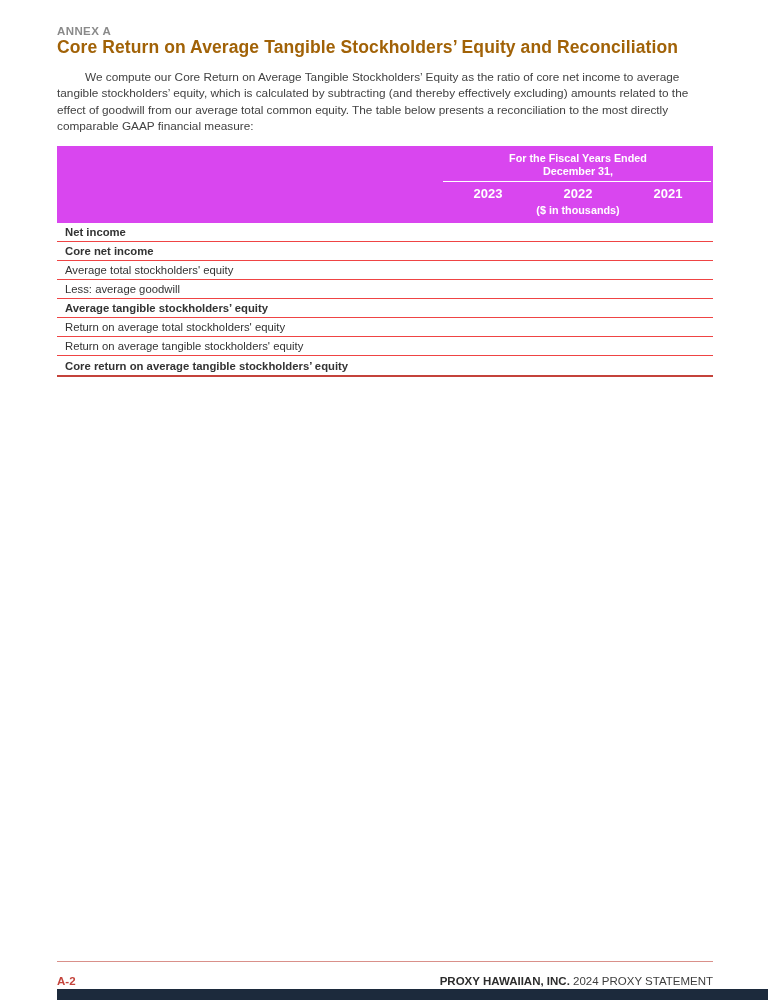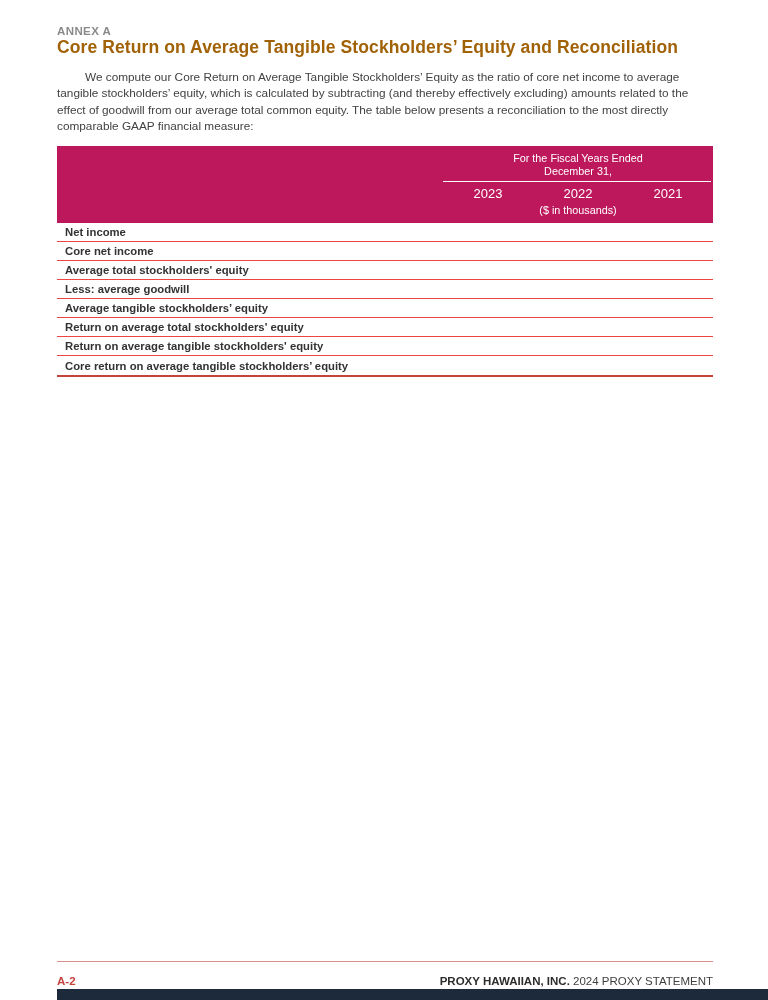--- a/index.html
+++ b/index.html
@@ -21,38 +21,38 @@
   }
   .intro {
     margin-top:11px;
     font-size:11.8px; line-height:16.3px; color:#424242;
     text-indent:28px;
     text-align:left;
   }
   
   .fin-table { margin-top:12px; width:656px; }
   .thead {
-    background:#be185d; color:#ffffff; font-weight:normal;
+    background:#d946ef; color:#ffffff; font-weight:bold;
     display:flex;
     padding-left:11px;
   }
   .thead-left { flex:1; }
   .thead-right { width:270px; padding-top:6px; }
   .span-head { text-align:center; font-size:10.8px; line-height:12.5px; }
   .head-underline { border-bottom:1px solid #ffffff; margin:4px 2px 0 0; }
   .years { display:flex; }
   .year-cell { flex:1; text-align:center; font-size:13px; padding:4px 0 1px; }
   .units { text-align:center; font-size:10.8px; padding:2px 0 7px; }
   .tbody { border-bottom:2.5px solid #c4433b; font-size:11.3px; color:#333333; }
   .row {
     display:flex; align-items:center; height:19px;
     border-bottom:1px solid #ef4444;
   }
   .row:last-child { border-bottom:none; }
-  .row-label { flex:1; padding-left:8px; white-space:nowrap;font-weight:bold; }
+  .row-label { flex:1; padding-left:8px; white-space:nowrap; }
   .row-label.bold { font-weight:bold; }
   
   .footer { position:absolute; left:57px; right:55px; top:961px; }
   .footer-rule { border-top:1px solid #d9908a; }
   .footer-row {
     margin-top:13px; display:flex; justify-content:space-between; align-items:baseline;
     font-size:11.5px;
   }
   .page-num { color:#c4433b; font-weight:bold; }
   .footer-right { color:#3a3a3a; }

